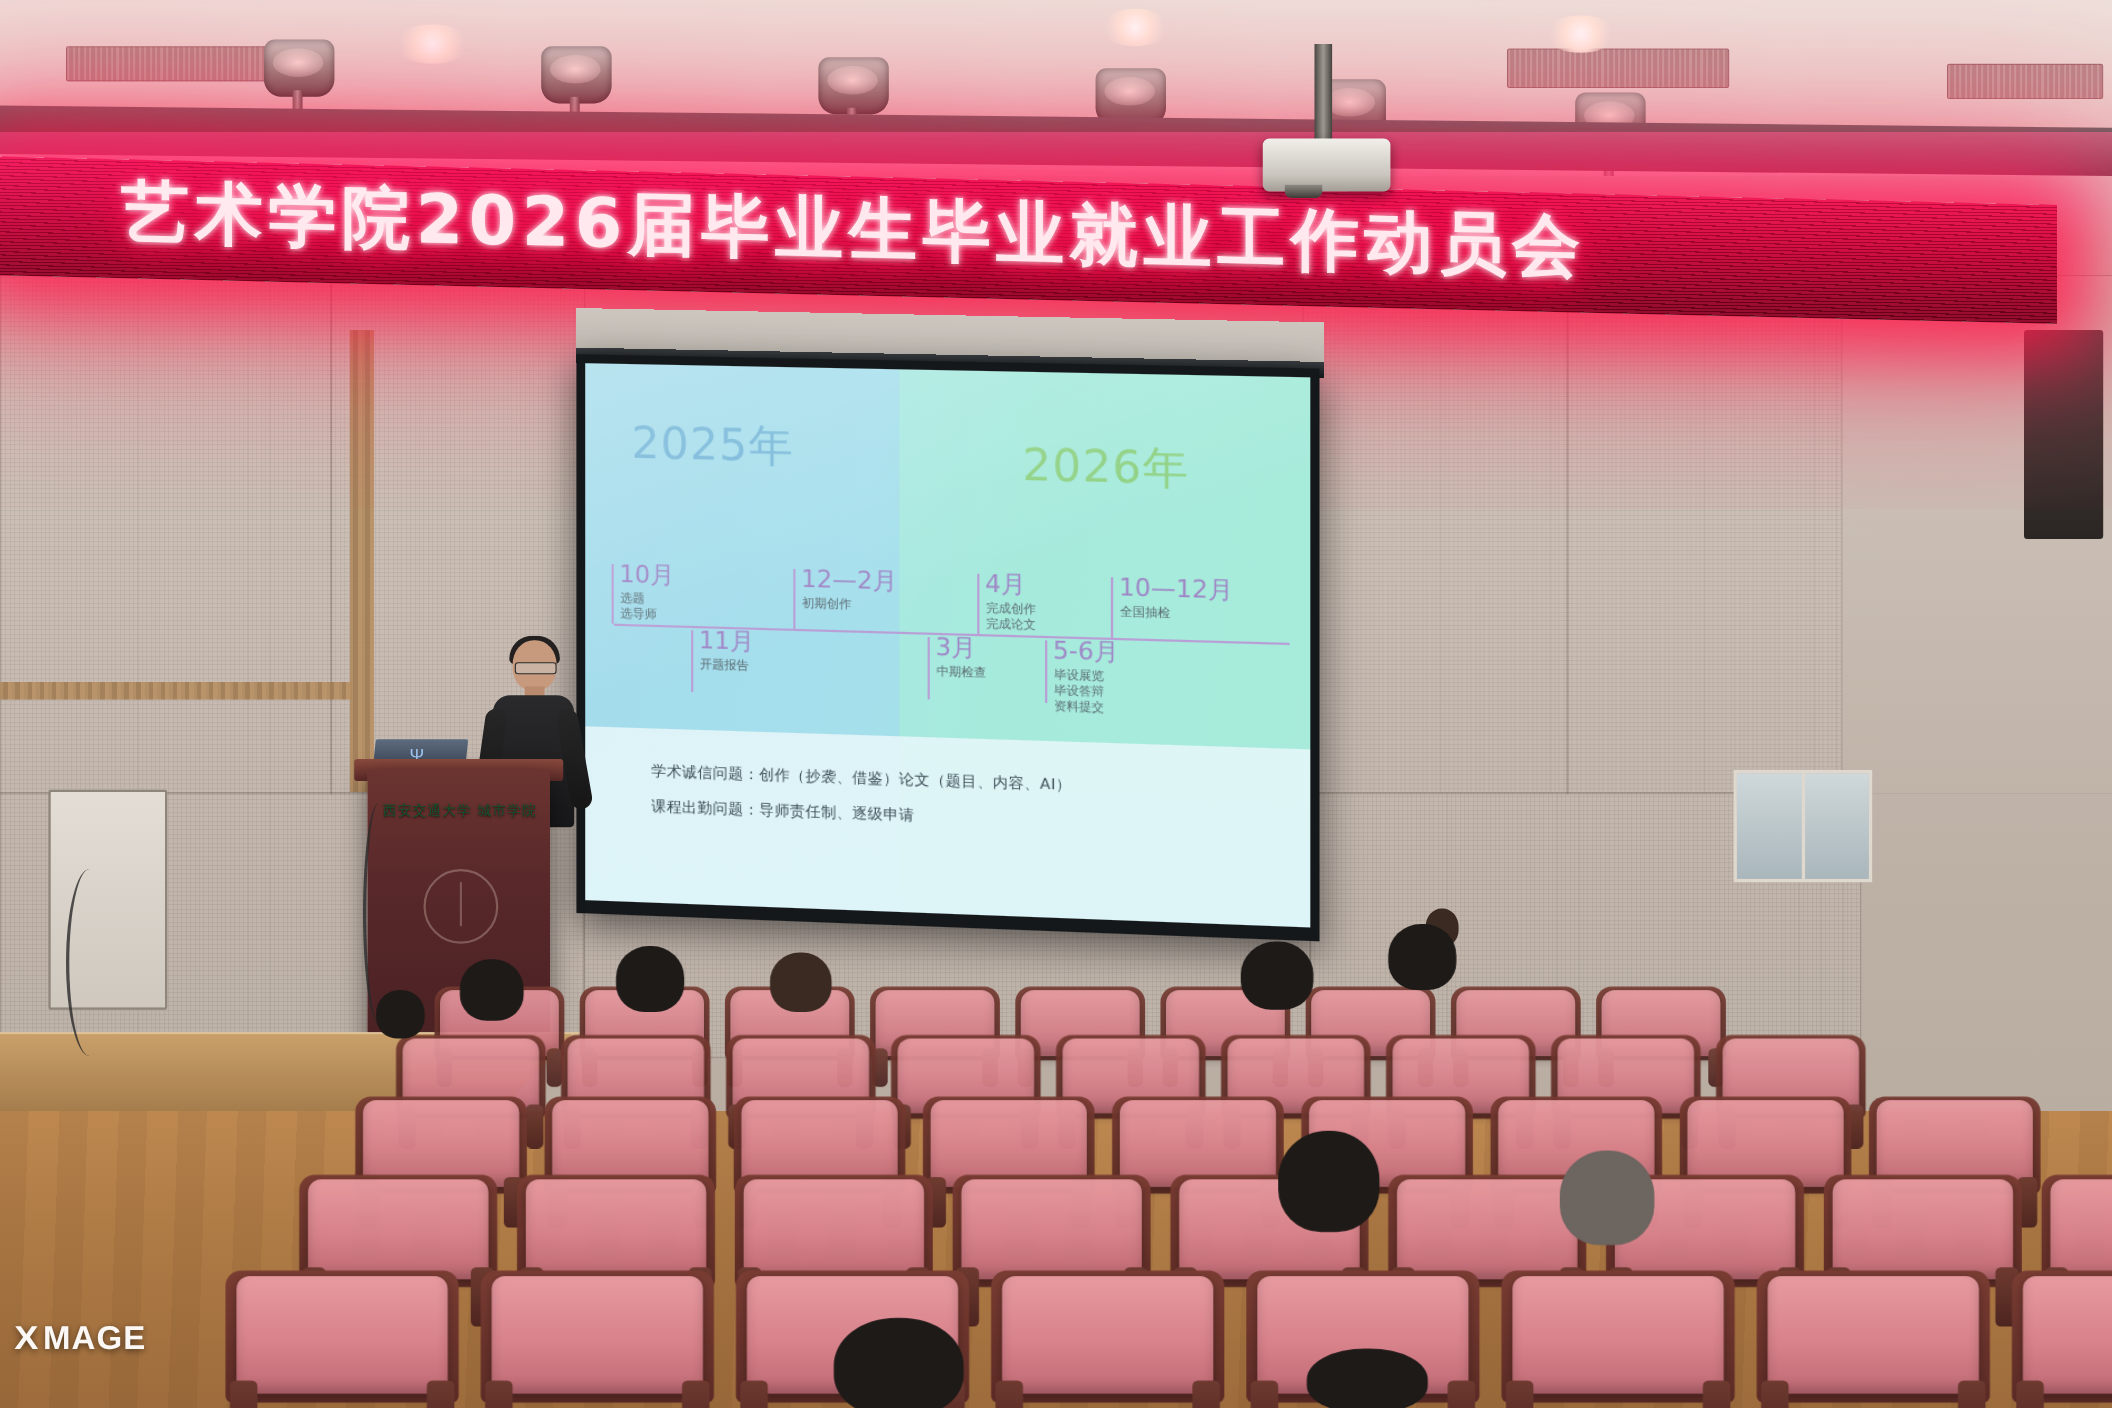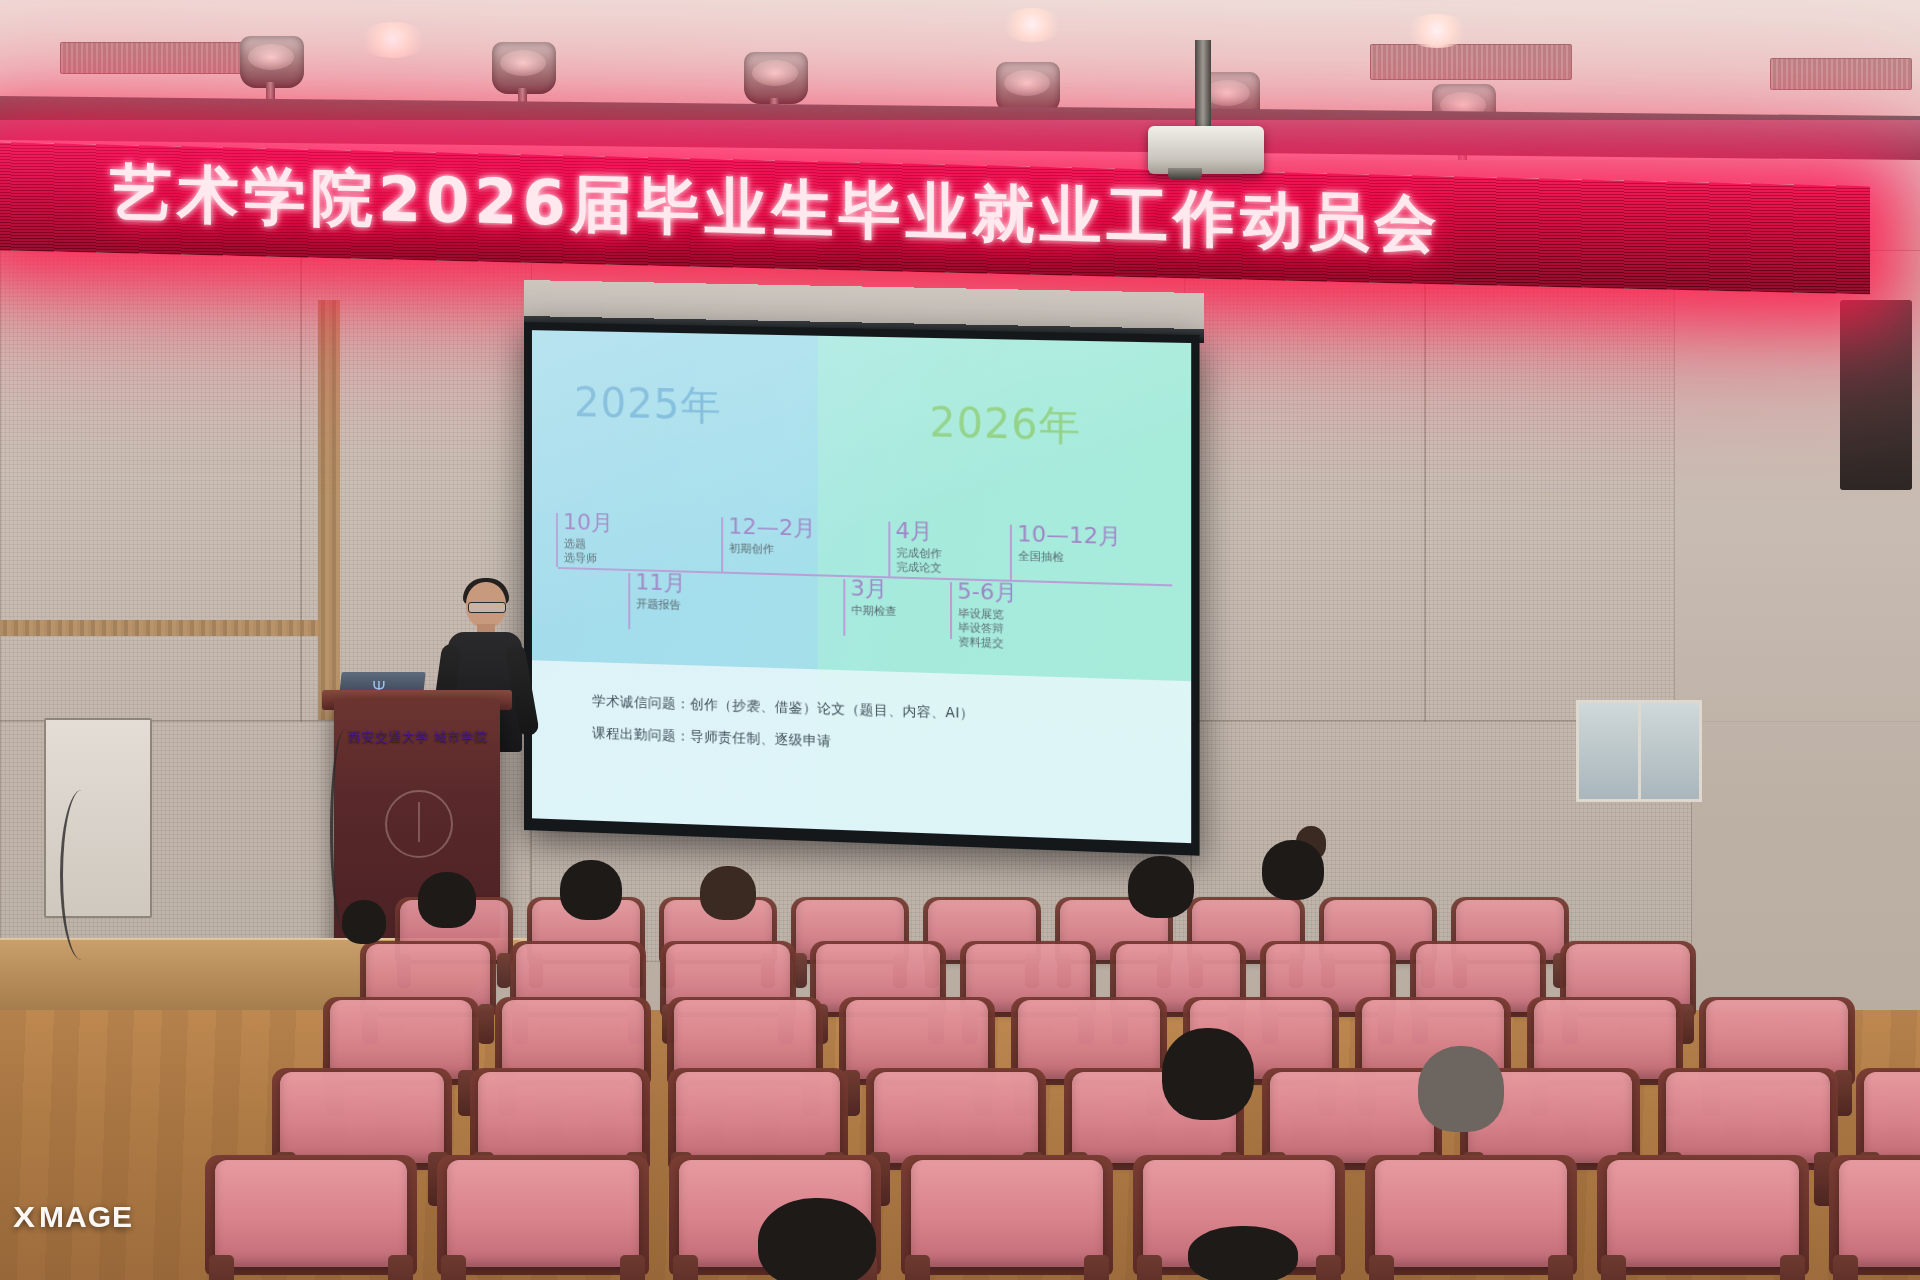--- a/index.html
+++ b/index.html
@@ -125,21 +125,21 @@
 
   
   .podium{position:absolute;left:334px;top:700px;width:166px;height:260px;
     background:linear-gradient(180deg,#6b3430 0%,#58282a 40%,#4a2124 100%);
     box-shadow:0 8px 22px rgba(0,0,0,.5);}
   .podium-top{position:absolute;left:322px;top:690px;width:190px;height:20px;border-radius:3px;
     background:linear-gradient(180deg,#8a4a3e,#5d2a28);}
   .podium-plate{position:absolute;left:352px;top:726px;width:132px;height:22px;
     display:flex;align-items:center;justify-content:center;
     font-family:"DejaVu Sans",sans-serif;font-size:12.5px;letter-spacing:1px;
-    color:#4c1d95;text-shadow:0 1px 2px rgba(0,0,0,.8);white-space:nowrap;}
+    color:#14532d;text-shadow:0 1px 2px rgba(0,0,0,.8);white-space:nowrap;}
   .podium-emblem{position:absolute;left:385px;top:790px;width:64px;height:64px;border-radius:50%;
     border:2px solid rgba(235,215,200,.30);}
   .podium-emblem::after{content:"";position:absolute;left:50%;top:10px;width:2px;height:40px;
     margin-left:-1px;background:rgba(235,215,200,.28);}
   .laptop{position:absolute;left:340px;top:672px;width:84px;height:32px;
     background:linear-gradient(180deg,#5d6b7e,#333d4c);border-radius:2px;transform:skewX(-6deg);}
   .laptop-logo{position:absolute;left:372px;top:680px;width:14px;height:16px;
     color:#9fc3f0;font-size:16px;line-height:16px;text-align:center;}
 
   

